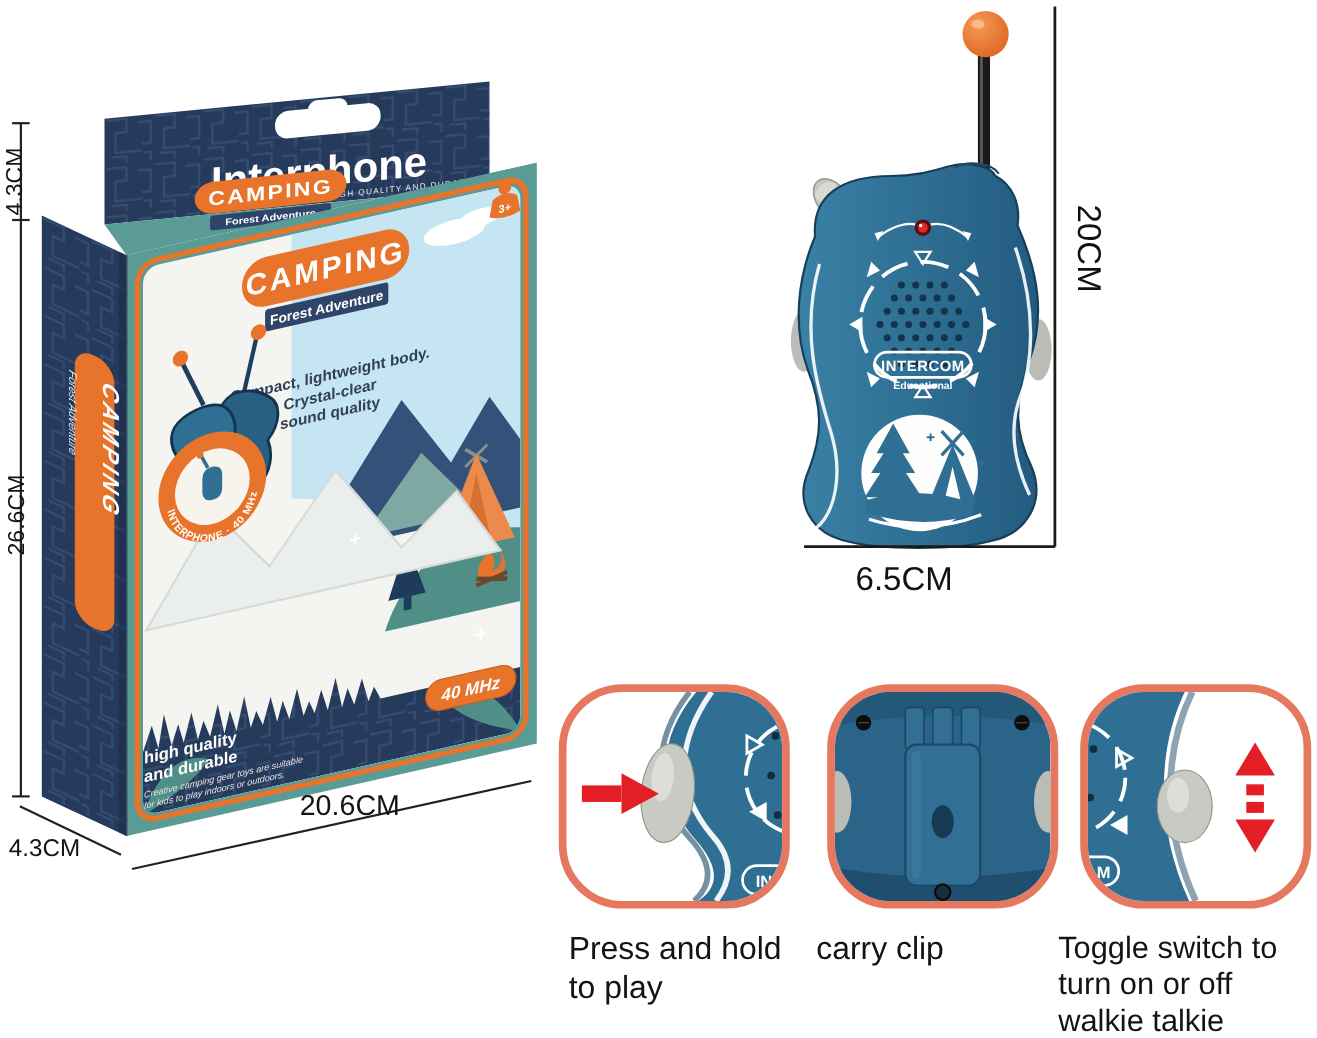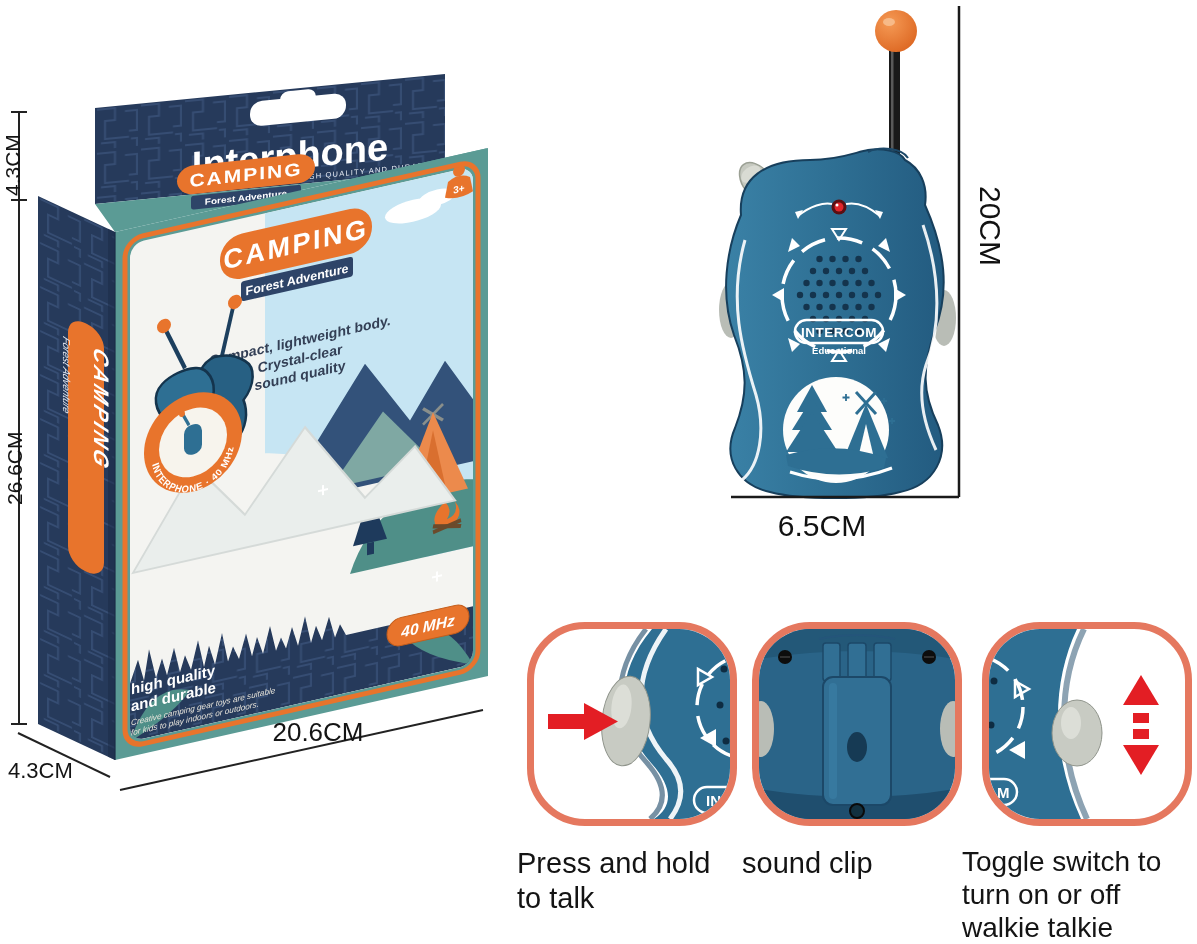--- a/index.html
+++ b/index.html
@@ -308,21 +308,21 @@
   </g>
 
   <g stroke="#1a1a1a" stroke-width="2.5">
     <line x1="959" y1="6" x2="959" y2="497"></line>
     <line x1="731" y1="497" x2="959" y2="497"></line>
   </g>
   <text transform="translate(980,186) rotate(90)" font-size="30" fill="#111">20CM</text>
   <text x="822" y="536" text-anchor="middle" font-size="30" fill="#111">6.5CM</text>
 </svg>
 
-<div class="callout" style="left:527px">
+<div class="callout" style="left:508px">
   <svg width="196" height="190" viewBox="0 0 196 190">
     <path d="M118 0 C80 45 82 95 118 135 C140 160 138 178 120 190 L196 190 L196 0 Z" fill="#2E6F93"></path>
     <path d="M112 0 C76 46 78 96 113 134 C134 158 132 176 116 190" stroke="#1C4868" stroke-width="5" fill="none" opacity="0.6"></path>
     <path d="M132 0 C98 48 100 92 132 130 C152 152 150 172 136 190" stroke="#fff" stroke-width="5" fill="none" opacity="0.92"></path>
     <circle cx="215" cy="78" r="52" fill="none" stroke="#fff" stroke-width="3.5" stroke-dasharray="22 11"></circle>
     <polygon points="164,40 164,56 178,48" fill="none" stroke="#fff" stroke-width="2.5"></polygon>
     <polygon points="182,100 182,118 166,109" fill="#fff"></polygon>
     <circle cx="190" cy="40" r="3.5" fill="#0E2C42"></circle>
         <circle cx="186" cy="76" r="3.5" fill="#0E2C42"></circle>
     <circle cx="192" cy="112" r="3.5" fill="#0E2C42"></circle>
@@ -385,24 +385,24 @@
       <polygon points="152,46 134,76 170,76"></polygon>
       <rect x="144" y="84" width="16" height="10"></rect>
       <rect x="144" y="100" width="16" height="10"></rect>
       <polygon points="152,146 134,116 170,116"></polygon>
     </g>
   </svg>
 </div>
 
 <div class="caption" style="left:517px;width:230px">
   <div>Press and hold</div>
-  <div>to talk</div>
+  <div>to play</div>
 </div>
 <div class="caption" style="left:742px;width:230px">
-  <div>sound clip</div>
+  <div>carry clip</div>
 </div>
 <div class="caption small" style="left:962px;width:250px">
   <div>Toggle switch to</div>
   <div>turn on or off</div>
   <div>walkie talkie</div>
 </div>
 
 </div>
 
 </body></html>

